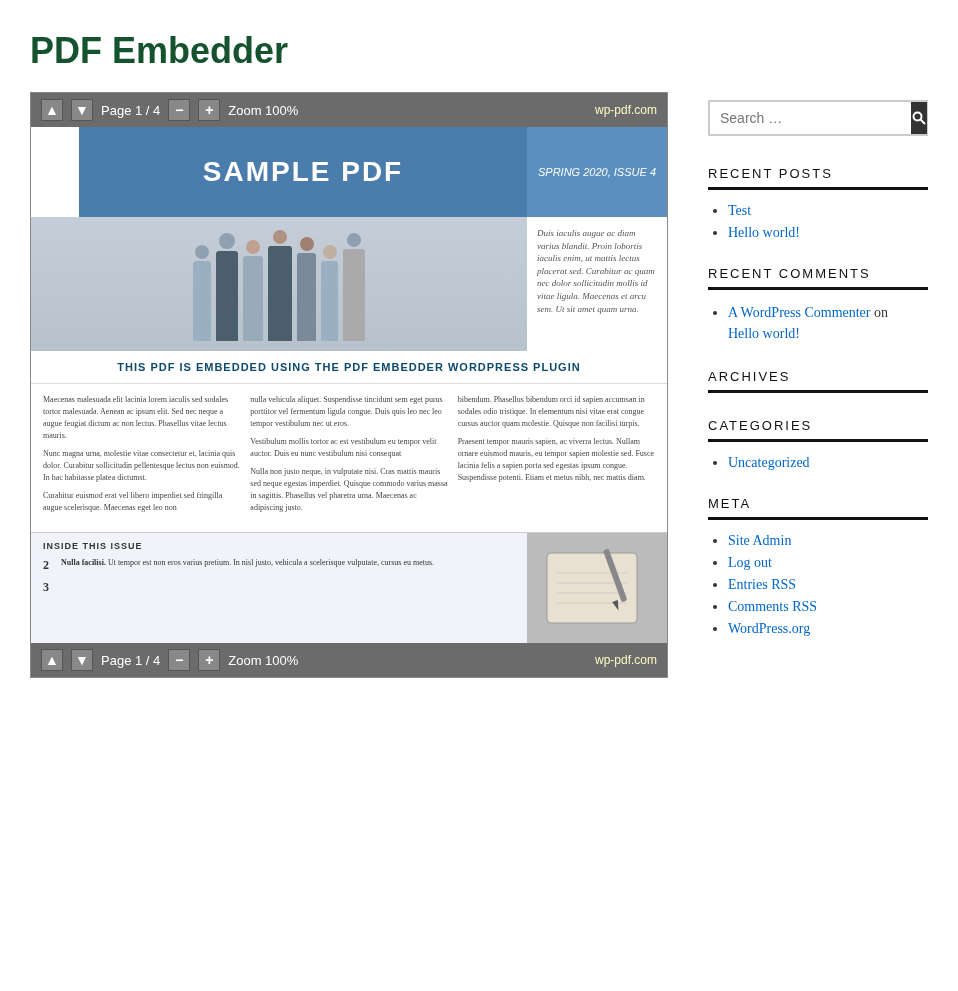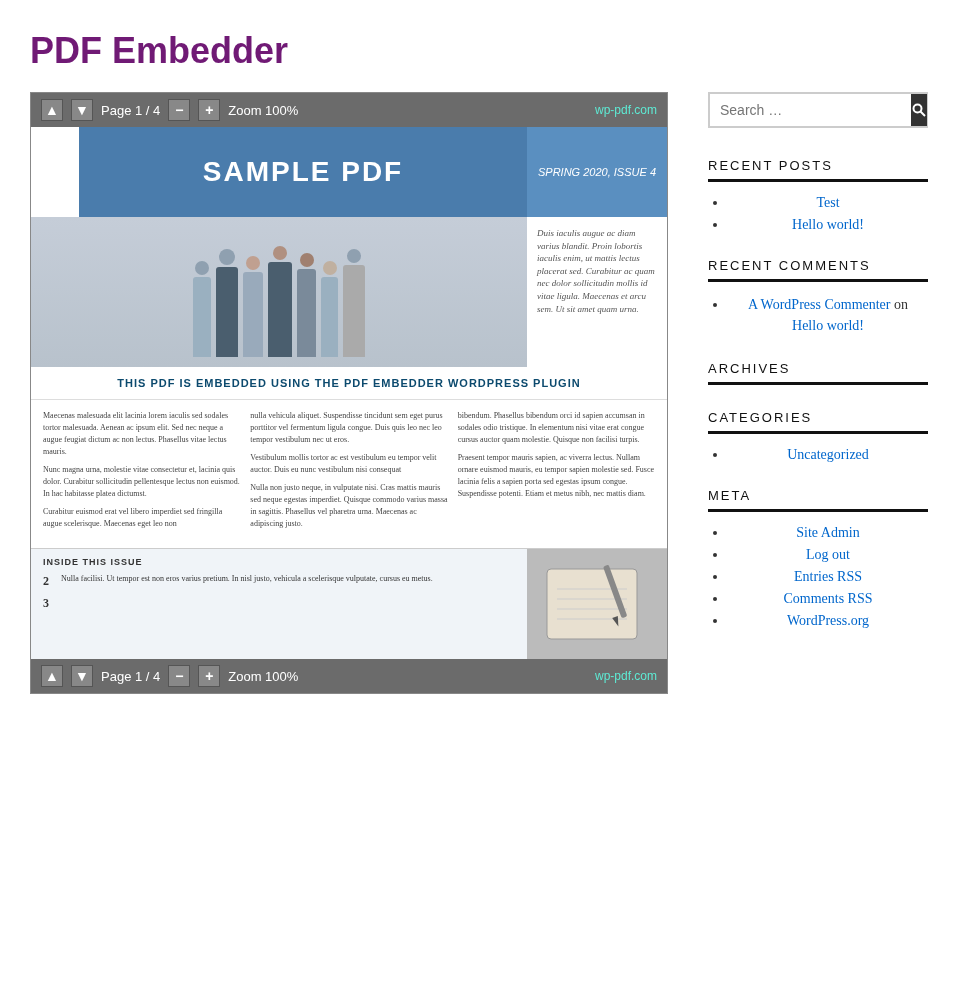--- a/index.html
+++ b/index.html
@@ -12,21 +12,21 @@
     .page-wrapper {
       background: #fff;
       max-width: 958px;
       margin: 0 auto;
       padding: 30px 30px 40px 30px;
       min-height: 991px;
     }
     .site-title {
       font-size: 36px;
       font-weight: 900;
-      color: #701a75;
+      color: #14532d;
       margin-bottom: 20px;
       font-family: Arial, sans-serif;
     }
     .content-area {
       display: flex;
       gap: 40px;
       align-items: flex-start;
     }
     .main-content {
       flex: 1;
@@ -62,21 +62,21 @@
       justify-content: center;
       cursor: pointer;
       font-size: 14px;
       font-weight: bold;
     }
     .pdf-toolbar-spacer {
       flex: 1;
     }
     .pdf-watermark {
       font-size: 12px;
-      color: #5eead4;
+      color: #fef9c3;
     }
     .pdf-page {
       background: #fff;
       margin: 0;
       padding: 0;
       overflow: hidden;
     }
 
     
     .pdf-header {
@@ -109,21 +109,21 @@
     .pdf-header-right p {
       color: #fff;
       font-size: 11px;
       font-family: Arial, sans-serif;
       text-align: right;
       font-style: italic;
     }
 
     .pdf-image-row {
       display: flex;
-      height: 150px;
+      height: 134px;
     }
     .pdf-image-area {
       flex: 1;
       background: #d0d5dc;
       overflow: hidden;
       position: relative;
     }
     
     .pdf-image-area-inner {
       width: 100%;
@@ -249,37 +249,36 @@
       letter-spacing: 2px;
       text-transform: uppercase;
       color: #111;
       border-bottom: 3px solid #111;
       padding-bottom: 6px;
       margin-bottom: 12px;
     }
     .sidebar ul {
       list-style: disc;
       padding-left: 20px;
-      text-align: center;
     }
     .sidebar ul li {
       margin-bottom: 5px;
     }
     .sidebar ul li a {
       color: #0066cc;
       text-decoration: none;
       font-size: 14px;
     }
 
     
     .search-box {
       display: flex;
       border: 2px solid #ccc;
       margin-bottom: 30px;
-      margin-top: 0;
+      margin-top: 8px;
     }
     .search-input {
       flex: 1;
       padding: 8px 10px;
       border: none;
       outline: none;
       font-size: 14px;
       color: #999;
       font-family: Arial, sans-serif;
     }
@@ -296,21 +295,21 @@
     }
     .comment-text {
       font-size: 14px;
       line-height: 1.5;
     }
     .comment-text a {
       color: #0066cc;
       text-decoration: none;
     }
     .pdf-inside-item .item-bold {
-      font-weight: normal;
+      font-weight: bold;
     }
   </style>
 </head>
 <body>
 
 <div class="page-wrapper">
 
   <h1 class="site-title">PDF Embedder</h1>
 
   <div class="content-area">

